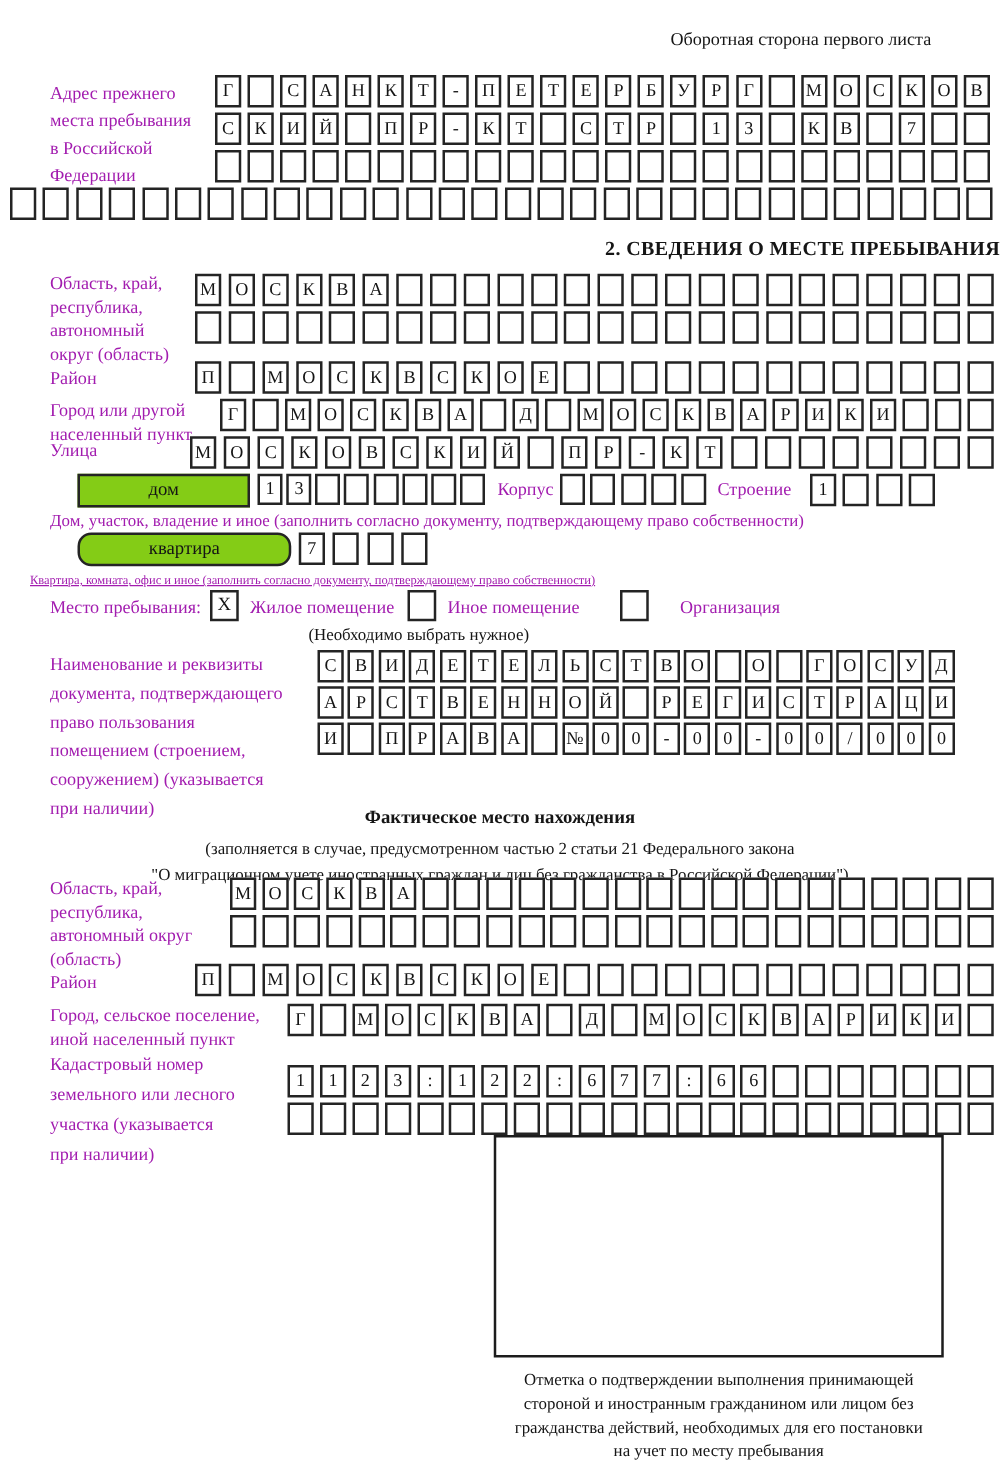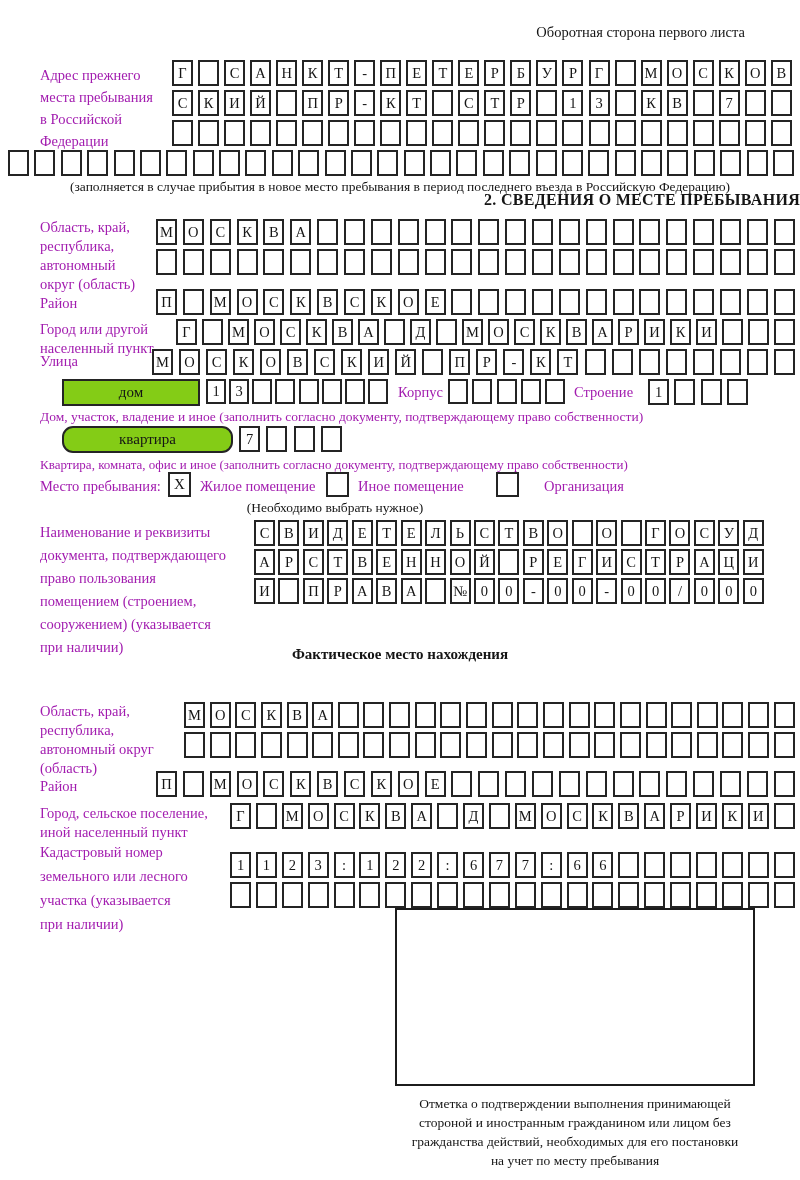--- a/index.html
+++ b/index.html
@@ -143,21 +143,20 @@
       <span class="cell"></span>
       <span class="cell"></span>
       <span class="cell"></span>
       <span class="cell"></span>
       <span class="cell"></span>
       <span class="cell"></span>
       <span class="cell"></span>
       <span class="cell"></span>
       <span class="cell"></span>
     </div>
-  <div class="abs note" style="left:0;top:179px;">(заполняется в случае прибытия в новое место пребывания в период последнего въезда в Российскую Федерацию)</div>
 
   <div class="abs sec-title" style="left:0;top:191px;text-align:right;">2. СВЕДЕНИЯ О МЕСТЕ ПРЕБЫВАНИЯ</div>
 
   <div class="abs lbl" style="left:40px;top:218px;"><span>Область, край,</span><br><span>республика,</span><br><span>автономный</span><br><span>округ (область)</span></div>
   <div class="abs cellrow" style="left:156px;top:219px;width:639px;">
       <span class="cell">М</span>
       <span class="cell">О</span>
       <span class="cell">С</span>
       <span class="cell">К</span>
       <span class="cell">В</span>
@@ -320,21 +319,21 @@
     </div>
   <div class="abs lbl" style="left:40px;top:407px;font-size:13.5px;">Дом, участок, владение и иное (заполнить согласно документу, подтверждающему право собственности)</div>
 
   <div class="abs bigbox" style="left:62px;top:426px;width:171px;border-radius:11px;">квартира</div>
   <div class="abs cellrow" style="left:239px;top:426px;width:103px;">
       <span class="cell">7</span>
       <span class="cell"></span>
       <span class="cell"></span>
       <span class="cell"></span>
     </div>
-  <div class="abs lbl" style="left:40px;top:455px;font-size:13px;">Квартира, комната, офис и иное (заполнить согласно документу, подтверждающему право собственности)</div>
+  <div class="abs lbl" style="left:24px;top:455px;font-size:10px;text-decoration:underline;">Квартира, комната, офис и иное (заполнить согласно документу, подтверждающему право собственности)</div>
 
   <div class="abs lbl" style="left:40px;top:477px;">Место пребывания:</div>
   <div class="abs checkbox" style="left:168px;top:472px;">X</div>
   <div class="abs lbl" style="left:200px;top:477px;">Жилое помещение</div>
   <div class="abs checkbox" style="left:326px;top:472px;"></div>
   <div class="abs lbl" style="left:358px;top:477px;">Иное помещение</div>
   <div class="abs checkbox" style="left:496px;top:472px;"></div>
   <div class="abs lbl" style="left:544px;top:477px;">Организация</div>
   <div class="abs" style="left:160px;top:500px;width:350px;text-align:center;font-size:13.5px;">(Необходимо выбрать нужное)</div>
 
@@ -403,20 +402,21 @@
       <span class="cell">-</span>
       <span class="cell">0</span>
       <span class="cell">0</span>
       <span class="cell">/</span>
       <span class="cell">0</span>
       <span class="cell">0</span>
       <span class="cell">0</span>
     </div>
 
   <div class="abs sub-title" style="left:0;top:646px;">Фактическое место нахождения</div>
+  <div class="abs note" style="left:0;top:668px;line-height:21px;"><span>(заполняется в случае, предусмотренном частью 2 статьи 21 Федерального закона</span><br><span>"О миграционном учете иностранных граждан и лиц без гражданства в Российской Федерации")</span></div>
 
   <div class="abs lbl" style="left:40px;top:702px;"><span>Область, край,</span><br><span>республика,</span><br><span>автономный округ</span><br><span>(область)</span></div>
   <div class="abs cellrow" style="left:184px;top:702px;width:611px;">
       <span class="cell">М</span>
       <span class="cell">О</span>
       <span class="cell">С</span>
       <span class="cell">К</span>
       <span class="cell">В</span>
       <span class="cell">А</span>
       <span class="cell"></span>

